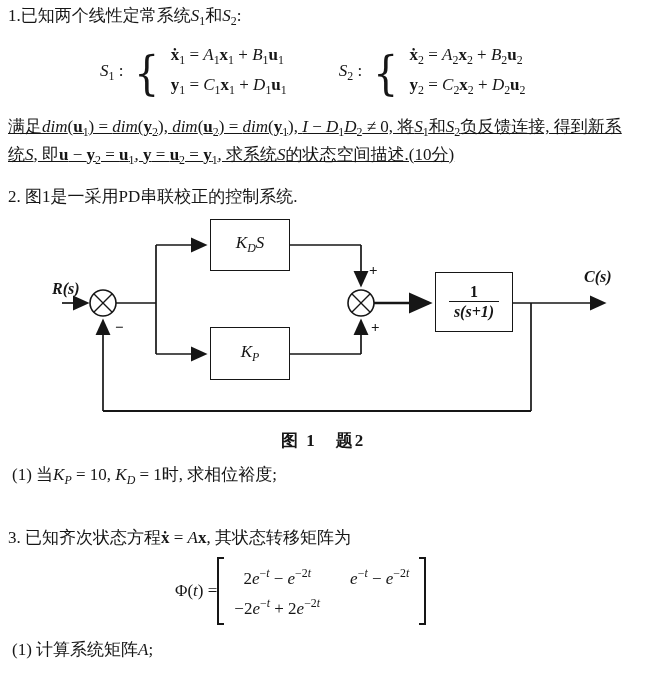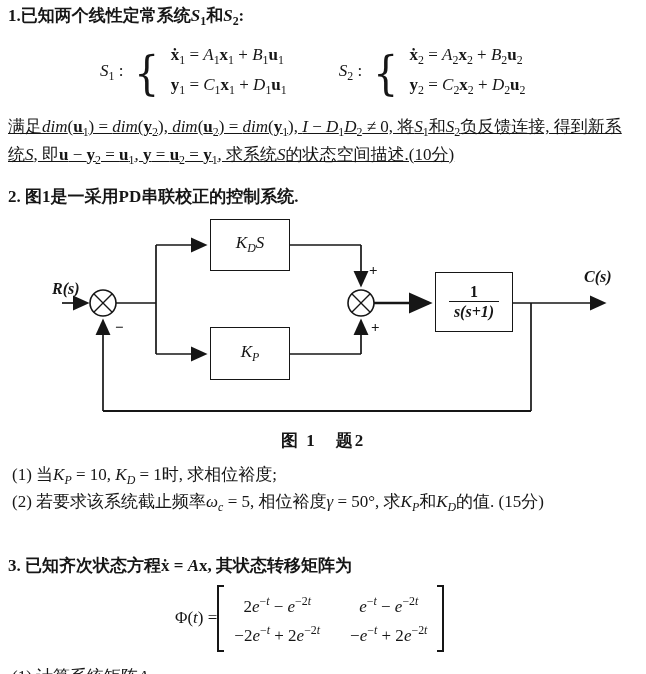--- a/index.html
+++ b/index.html
@@ -4,21 +4,21 @@
 <style>
   * { margin:0; padding:0; box-sizing:border-box; }
   html,body { background:#fff; }
   body {
     width:646px; height:674px; overflow:hidden;
     color:#161616;
     font-family:"Liberation Serif", serif;
     font-size:17px;
   }
   .page { padding:5px 8px; position:relative; }
-  .h { font-weight:bold; line-height:22px; }
+  .h { font-weight:normal; line-height:22px; }
   i { font-style:italic; }
   sub, sup { font-size:70%; }
 
   
   .eqrow { display:flex; gap:52px; margin:11px 0 14px 92px; }
   .sys { display:flex; align-items:center; gap:9px; }
   .brace { font-family:"DejaVu Serif", serif; font-size:46px; font-weight:300;
            line-height:46px; transform:scaleX(.85); }
   .stack { display:flex; flex-direction:column; line-height:23px; }
   .body-p { margin-top:9px; line-height:22px;text-decoration:underline; }
@@ -142,33 +142,31 @@
 
     <span class="sgn" id="plus-top">+</span>
     <span class="sgn" id="plus-bot">+</span>
     <span class="sgn" id="minus">−</span>
 
     <div class="cap">图 1　题2</div>
   </div>
 
   <div class="qs qs2">
     <div class="q">(1) 当<i>K</i><sub><i>P</i></sub> = 10, <i>K</i><sub><i>D</i></sub> = 1时, 求相位裕度;</div>
-    <div class="q">(2) 若要求该系统截止频率<i>ω</i><sub><i>c</i></sub> = 5, 相位裕度<i>γ</i> = 50°, 求<i>K</i><sub><i>P</i></sub>和<i>K</i><sub><i>D</i></sub>的值. (15分)</div>
   </div>
 
   <div class="h h3">3. 已知齐次状态方程<b>ẋ</b> = <i>A</i><b>x</b>, 其状态转移矩阵为</div>
 
   <div class="matrow">
     <span class="phi">Φ(<i>t</i>) =</span>
     <span class="brk brk-l"></span>
     <div class="mat">
       <span>2<i>e</i><sup>−<i>t</i></sup> − <i>e</i><sup>−2<i>t</i></sup></span>
       <span><i>e</i><sup>−<i>t</i></sup> − <i>e</i><sup>−2<i>t</i></sup></span>
       <span>−2<i>e</i><sup>−<i>t</i></sup> + 2<i>e</i><sup>−2<i>t</i></sup></span>
-      <span>−<i>e</i><sup>−<i>t</i></sup> + 2<i>e</i><sup>−2<i>t</i></sup></span>
     </div>
     <span class="brk brk-r"></span>
   </div>
 
   <div class="qs qs3">
     <div class="q">(1) 计算系统矩阵<i>A</i>;</div>
 
   </div>
 
 </div>

